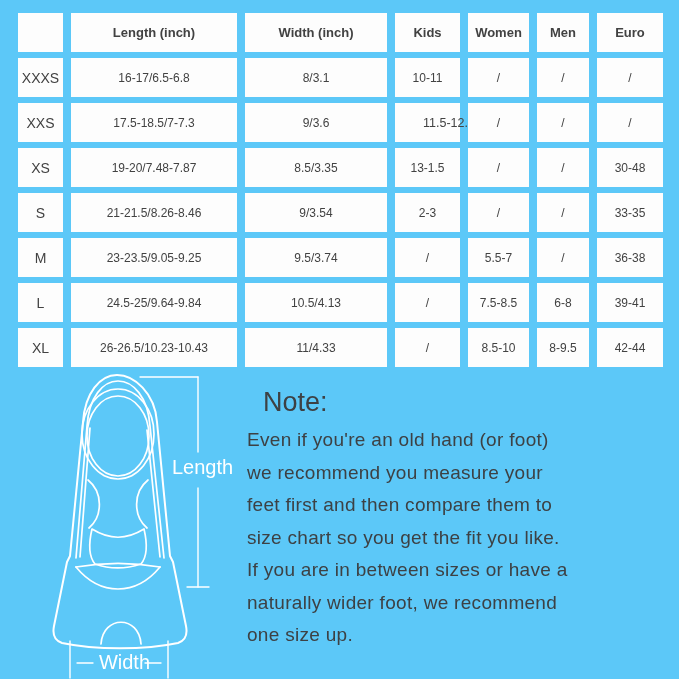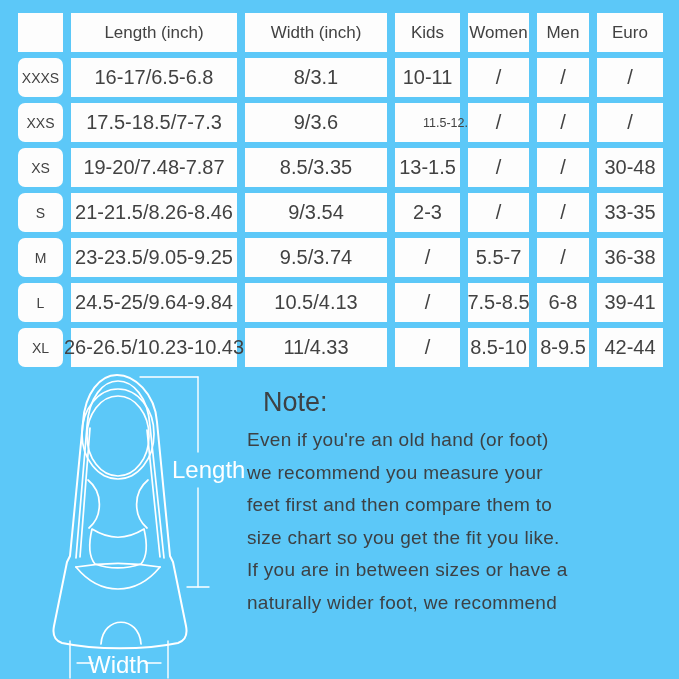--- a/index.html
+++ b/index.html
@@ -20,34 +20,34 @@
     position:absolute;left:18px;top:13px;
     display:grid;
     grid-template-columns:45px 166px 142px 65px 61px 52px 66px;
     grid-auto-rows:39px;
     column-gap:8px;row-gap:6px;
   }
   .cell{
     background:var(--cell);
     display:flex;align-items:center;justify-content:center;
     color:var(--table_text);
-    font-size:20px;
+    font-size:12px;
     white-space:nowrap;
   }
-  .cell.head{font-size:17px;}
-  .cell.rowlabel{font-size:14px;border-radius:7px;}
+  .cell.head{font-size:13px;font-weight:bold;}
+  .cell.rowlabel{font-size:14px;}
   .cell.sm{font-size:12.5px;padding-left:43px;}
   
   .fin-svg{position:absolute;left:20px;top:370px;}
   .fin-svg path,.fin-svg ellipse{fill:none;stroke:var(--line);stroke-linecap:round;stroke-linejoin:round;}
   .fin-svg .outline{stroke-width:2;}
   .fin-svg .detail{stroke-width:1.7;}
   .fin-svg .meas{stroke-width:1.4;}
   .dim-label{
-    position:absolute;color:var(--line);font-size:24px;text-align:left;
+    position:absolute;color:var(--line);font-size:20px;text-align:right;
   }
   .dim-label.length{left:172px;top:456px;width:60px;}
   .dim-label.width{left:88px;top:651px;width:62px;}
   
   .note{position:absolute;left:247px;top:386px;color:var(--note_text);}
   .note-title{font-size:27px;line-height:32px;margin:0 0 6px 16px;}
   .note-line{font-size:19px;line-height:32.5px;letter-spacing:.3px;margin:0;white-space:nowrap;}
 </style>
 </head>
 <body>
@@ -161,15 +161,16 @@
   <div class="dim-label width">Width</div>
 
   <div class="note">
     <p class="note-title">Note:</p>
     <p class="note-line">Even if you're an old hand (or foot)</p>
     <p class="note-line">we recommend you measure your</p>
     <p class="note-line">feet first and then compare them to</p>
     <p class="note-line">size chart so you get the fit you like.</p>
     <p class="note-line">If you are in between sizes or have a</p>
     <p class="note-line">naturally wider foot, we recommend</p>
+    <p class="note-line">one size up.</p>
   </div>
 
 </div>
 
 </body></html>

